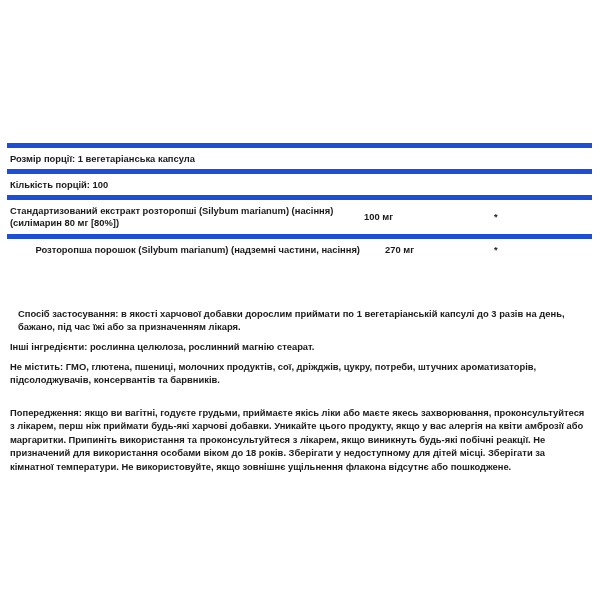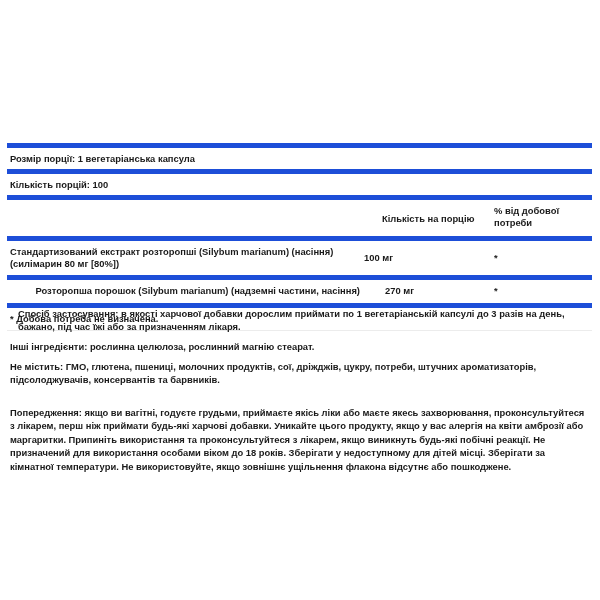--- a/index.html
+++ b/index.html
@@ -32,33 +32,28 @@
   .p-other { top: 340px; }
   .p-free { top: 360px; }
   .p-warn { top: 406px; }
 </style>
 </head>
 <body>
 
 <div class="facts">
   <div class="row simple">Розмір порції: 1 вегетаріанська капсула</div>
   <div class="row simple">Кількість порцій: 100</div>
-  <div class="row header">
-    <span class="col-amt">Кількість на порцію</span>
-    <span class="col-dv">% від добової потреби</span>
-  </div>
   <div class="row item two">
     <span class="name">Стандартизований екстракт розторопші (Silybum marianum) (насіння) (силімарин 80 мг [80%])</span>
     <span class="col-amt">100 мг</span>
     <span class="col-dv">*</span>
   </div>
   <div class="row item one">
     <span class="name">Розторопша порошок (Silybum marianum) (надземні частини, насіння)</span>
     <span class="col-amt">270 мг</span>
     <span class="col-dv">*</span>
   </div>
-  <div class="row footnote">* Добова потреба не визначена.</div>
 </div>
 
 <div class="para p-usage">Спосіб застосування: в якості харчової добавки дорослим приймати по 1 вегетаріанській капсулі до 3 разів на день, бажано, під час їжі або за призначенням лікаря.</div>
 <div class="para p-other">Інші інгредієнти: рослинна целюлоза, рослинний магнію стеарат.</div>
 <div class="para p-free">Не містить: ГМО, глютена, пшениці, молочних продуктів, сої, дріжджів, цукру, потреби, штучних ароматизаторів, підсолоджувачів, консервантів та барвників.</div>
 <div class="para p-warn">Попередження: якщо ви вагітні, годуєте грудьми, приймаєте якісь ліки або маєте якесь захворювання, проконсультуйтеся з лікарем, перш ніж приймати будь-які харчові добавки. Уникайте цього продукту, якщо у вас алергія на квіти амброзії або маргаритки. Припиніть використання та проконсультуйтеся з лікарем, якщо виникнуть будь-які побічні реакції. Не призначений для використання особами віком до 18 років. Зберігати у недоступному для дітей місці. Зберігати за кімнатної температури. Не використовуйте, якщо зовнішнє ущільнення флакона відсутнє або пошкоджене.</div>
 
 </body></html>

